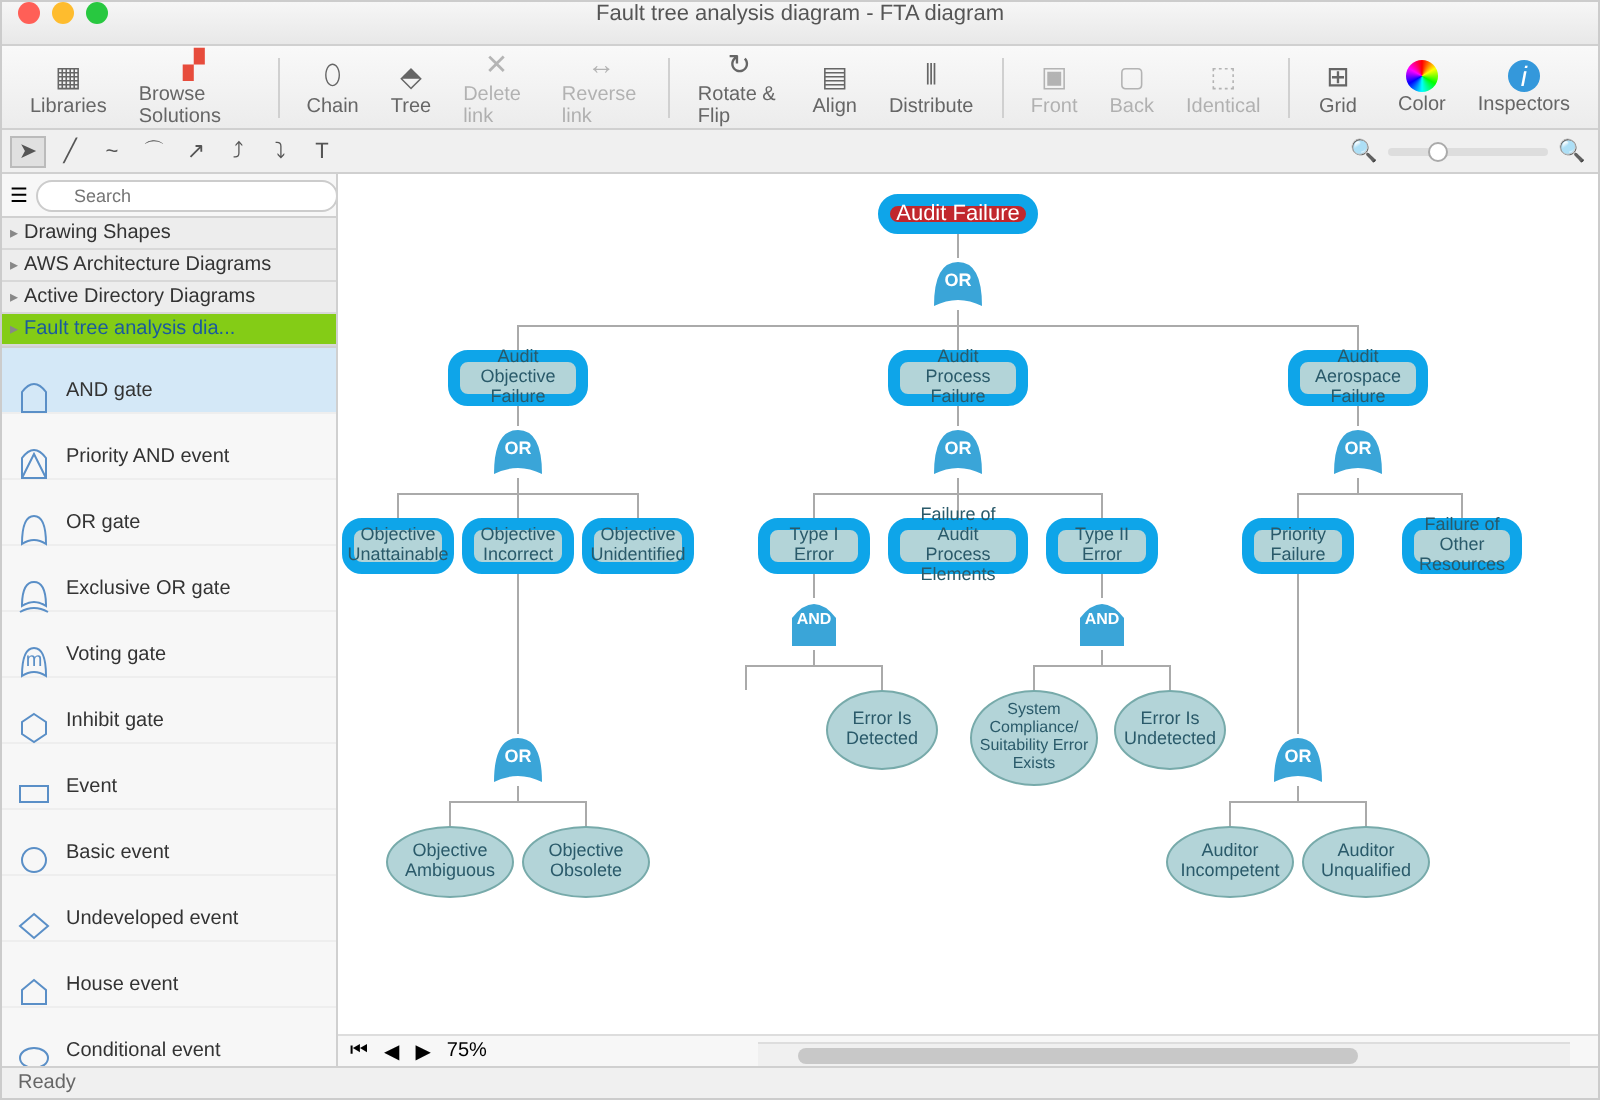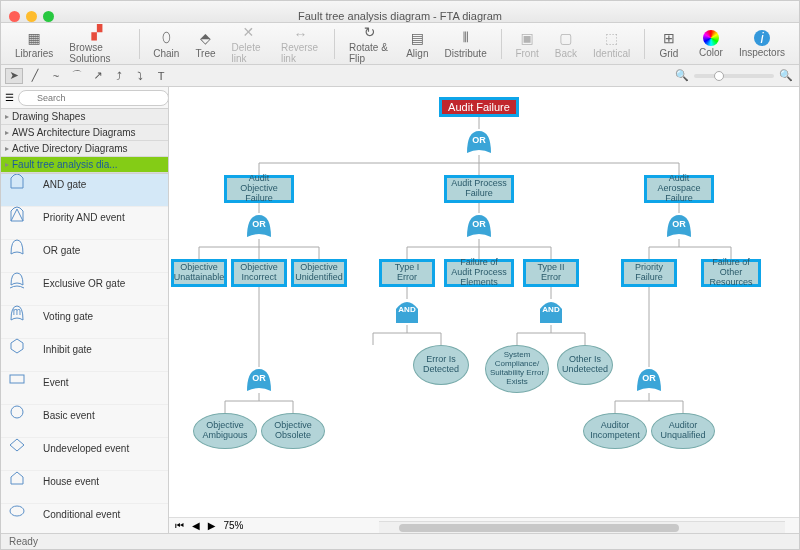--- a/index.html
+++ b/index.html
@@ -1,17 +1,17 @@
 <!DOCTYPE html>
 <html><head>
 <meta charset="utf-8">
 <style>
 *{box-sizing:border-box;margin:0;padding:0;font-family:-apple-system,BlinkMacSystemFont,"Helvetica Neue",Arial,sans-serif;font-size:10px}
 body{width:800px;height:550px;background:#fff;overflow:hidden;position:relative;border:1px solid #ccc}
-.titlebar{height:22px;background:linear-gradient(#f6f6f6,#e8e8e8);border-bottom:1px solid #d0d0d0;display:flex;align-items:flex-end;padding:0 8px;position:relative}
+.titlebar{height:22px;background:linear-gradient(#f6f6f6,#e8e8e8);border-bottom:1px solid #d0d0d0;display:flex;align-items:flex-start;padding:0 8px;position:relative}
 .traffic{display:flex;gap:6px}
 .tl{width:11px;height:11px;border-radius:50%}
 .tl.r{background:#ff5f57}
 .tl.y{background:#febc2e}
 .tl.g{background:#28c840}
 .title{position:absolute;left:50%;transform:translateX(-50%);font-size:11px;color:#555}
 .toolbar{height:42px;background:linear-gradient(#f9f9f9,#ececec);border-bottom:1px solid #d0d0d0;display:flex;align-items:center;padding:0 8px;gap:4px}
 .tbtn{display:flex;flex-direction:column;align-items:center;gap:1px;padding:0 6px;color:#666;font-size:9px}
 .tbtn.dim{opacity:.45}
 .ticon{width:20px;height:18px;display:flex;align-items:center;justify-content:center;font-size:14px}
@@ -22,27 +22,27 @@
 .smicon.sel{background:#e0e0e0;border-color:#bbb}
 .main{display:flex;height:calc(100% - 22px - 42px - 22px - 16px)}
 .sidebar{width:168px;background:#f7f7f7;border-right:1px solid #d0d0d0;display:flex;flex-direction:column;overflow:hidden}
 .sbtop{height:22px;display:flex;align-items:center;border-bottom:1px solid #d0d0d0;padding:0 4px;gap:4px}
 .search{flex:1;height:16px;border:1px solid #ccc;border-radius:8px;padding:0 14px 0 18px;font-size:9px;background:#fff;position:relative}
 .categories{border-bottom:1px solid #d0d0d0}
 .cat{height:16px;display:flex;align-items:center;padding:0 4px;font-size:10px;color:#333;background:#ededed;border-bottom:1px solid #d8d8d8}
 .cat.sel{background:#84cc16;color:#1a5a9e}
 .cat::before{content:"▸";font-size:8px;margin-right:3px;color:#888}
 .shapes{flex:1;overflow-y:auto}
-.shape{height:24px;display:flex;align-items:flex-end;padding:16px 6px;gap:16px;font-size:10px;color:#333;border-bottom:1px solid #eee}
+.shape{height:24px;display:flex;align-items:flex-start;padding:16px 6px;gap:6px;font-size:10px;color:#333;border-bottom:1px solid #eee}
 .shape.sel{background:#d4e8f7}
 .shapeicon{width:20px;height:18px;display:flex;align-items:center;justify-content:center}
 .canvas{flex:1;background:#fff;position:relative;overflow:auto}
 .diagram{position:absolute;top:0;left:0;width:620px;height:440px}
 .node{position:absolute;display:flex;align-items:center;justify-content:center;text-align:center;font-size:9px;color:#2a5a6a;line-height:1.1;padding:2px}
-.rect{background:#b3d4d8;border:3px solid #0ea5e9;border-radius:0}
+.rect{background:#b3d4d8;border:6px solid #0ea5e9;border-radius:10px}
 .top{background:#c1272d;color:#fff;font-size:11px}
 .ellipse{background:#b3d4d8;border:1px solid #7aa;border-radius:50%}
 .gate{position:absolute;width:30px;height:26px}
 .gate svg{width:100%;height:100%}
 .gatelabel{position:absolute;top:6px;left:0;width:100%;text-align:center;font-size:9px;color:#fff;font-weight:bold}
 .statusbar{height:16px;background:#f0f0f0;border-top:1px solid #d0d0d0;display:flex;align-items:center;padding:0 8px;font-size:10px;color:#666}
 .scroll-h{position:absolute;bottom:0;left:210px;right:14px;height:12px;background:#f0f0f0;border-top:1px solid #ddd}
 .scroll-h-thumb{position:absolute;top:2px;left:20px;width:280px;height:8px;background:#c8c8c8;border-radius:4px}
 svg.lines{position:absolute;top:0;left:0;width:100%;height:100%;pointer-events:none}
 svg.lines path{stroke:#aaa;stroke-width:1;fill:none}
@@ -295,21 +295,21 @@
 
       <div class="gate" style="left:223px;top:212px"><svg viewBox="0 0 30 26">
             <path d="M4 24 L4 10 Q15 -4 26 10 L26 24 Z" fill="#3aa5d8"></path>
           </svg><div class="gatelabel" style="font-size:8px">AND</div></div>
       <div class="gate" style="left:367px;top:212px"><svg viewBox="0 0 30 26">
             <path d="M4 24 L4 10 Q15 -4 26 10 L26 24 Z" fill="#3aa5d8"></path>
           </svg><div class="gatelabel" style="font-size:8px">AND</div></div>
 
       <div class="node ellipse" style="left:244px;top:258px;width:56px;height:40px">Error Is Detected</div>
       <div class="node ellipse" style="left:316px;top:258px;width:64px;height:48px;font-size:8px">System Compliance/ Suitability Error Exists</div>
-      <div class="node ellipse" style="left:388px;top:258px;width:56px;height:40px">Other Is Undetected</div>
+      <div class="node ellipse" style="left:388px;top:258px;width:56px;height:40px">Error Is Undetected</div>
 
       <div class="gate" style="left:75px;top:280px"><svg viewBox="0 0 30 26">
             <path d="M3 24 Q3 2 15 2 Q27 2 27 24 Q15 18 3 24 Z" fill="#3aa5d8"></path>
           </svg><div class="gatelabel">OR</div></div>
       <div class="gate" style="left:465px;top:280px"><svg viewBox="0 0 30 26">
             <path d="M3 24 Q3 2 15 2 Q27 2 27 24 Q15 18 3 24 Z" fill="#3aa5d8"></path>
           </svg><div class="gatelabel">OR</div></div>
 
       <div class="node ellipse" style="left:24px;top:326px;width:64px;height:36px">Objective Ambiguous</div>
       <div class="node ellipse" style="left:92px;top:326px;width:64px;height:36px">Objective Obsolete</div>

